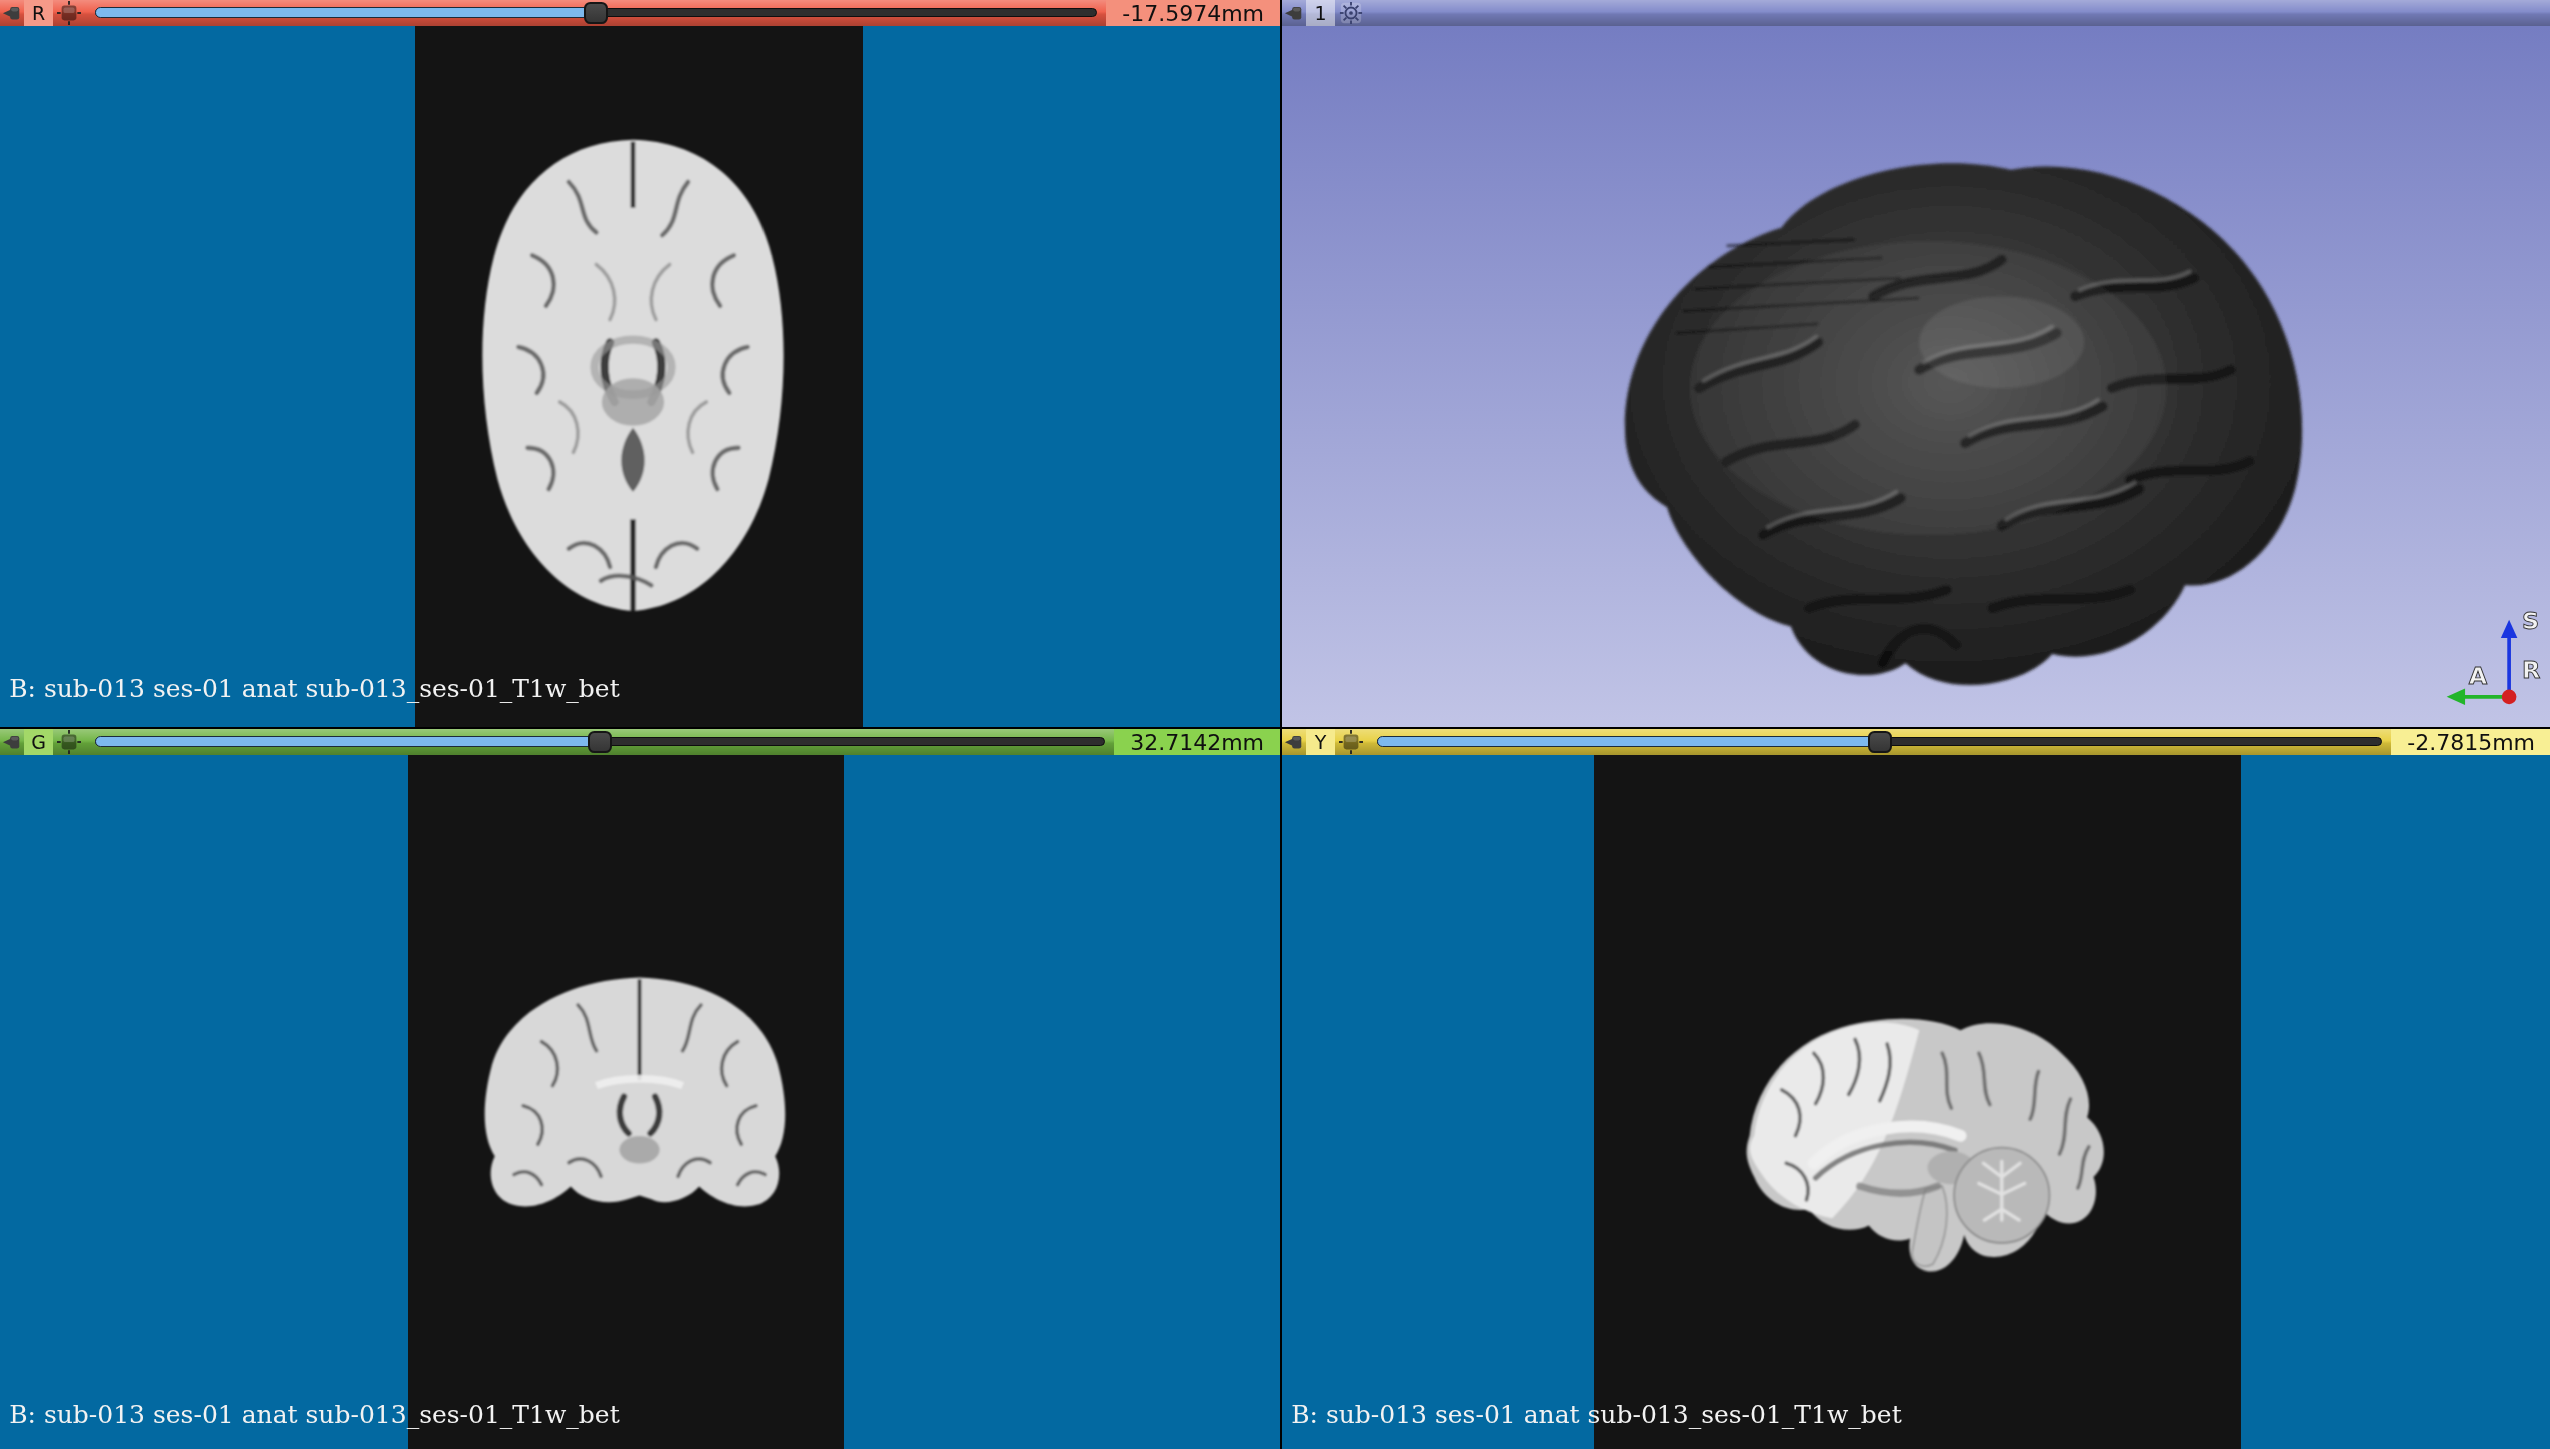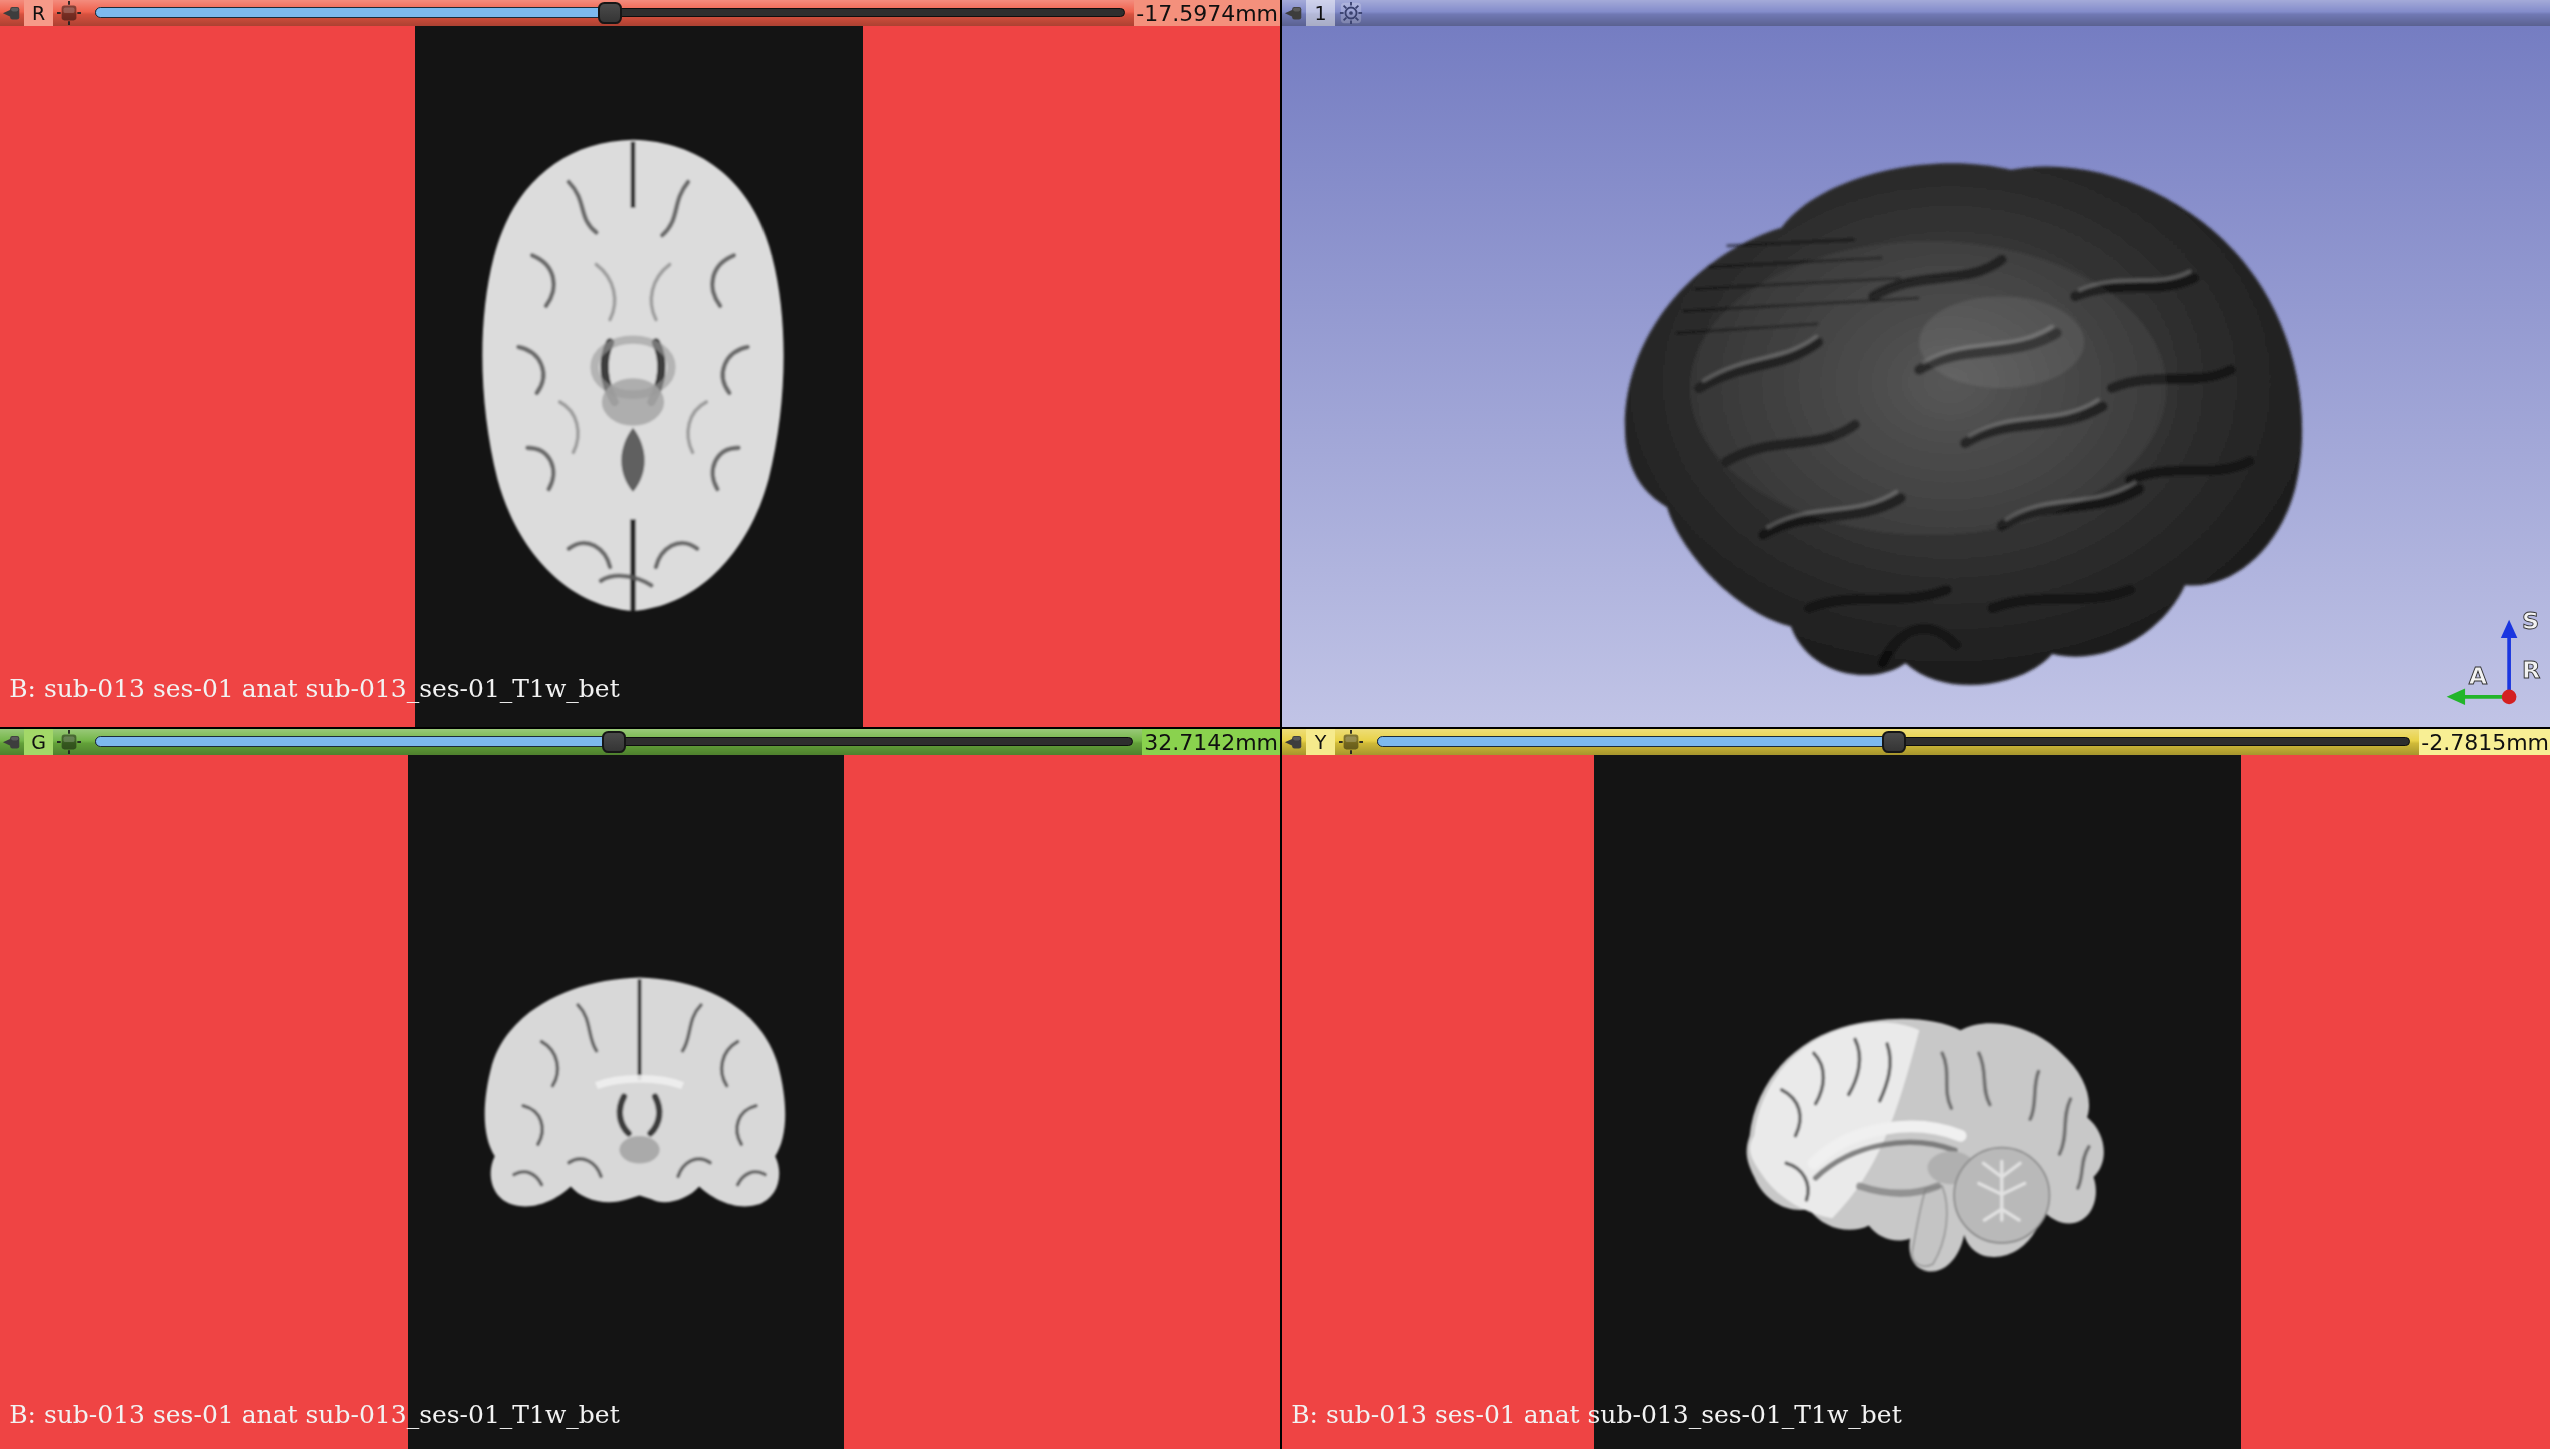--- a/index.html
+++ b/index.html
@@ -17,25 +17,25 @@
   .view-badge{min-width:29px;height:26px;display:flex;align-items:center;justify-content:center;
        background:var(--badge,rgba(255,255,255,.38));color:#101010;font-size:19px;font-weight:500;}
   .bar-icon{width:31px;height:26px;display:flex;align-items:center;justify-content:center;flex:0 0 31px;}
   .slider{flex:1;position:relative;height:26px;margin:0 9.2px 0 11px;}
   .track-empty{position:absolute;left:0;right:0;top:8.3px;height:9.2px;border-radius:4.6px;
        background:#2e2e2e;border:1.8px solid #0e0e0e;box-sizing:border-box;}
   .track-fill{position:absolute;left:0;top:7.3px;height:11px;border-radius:5.5px;width:50%;
        background:#7db9ee;border:1.8px solid #1c2b3a;box-sizing:border-box;}
   .handle{position:absolute;top:1.8px;width:24px;height:22px;border-radius:6.4px;left:calc(50% - 12px);
        background:linear-gradient(#4a4a4a,#353535);border:2.8px solid #161616;box-sizing:border-box;}
-  .value-badge{height:26px;display:flex;align-items:center;padding:0 2px;flex:0 0 auto;
+  .value-badge{height:26px;display:flex;align-items:center;padding:0 16px;flex:0 0 auto;
        background:var(--valuebg,rgba(255,255,255,.30));color:#101010;font-size:22px;}
 
   
-  .viewport{position:relative;flex:1;background:#ef4444;overflow:hidden;}
+  .viewport{position:relative;flex:1;background:#0369a1;overflow:hidden;}
   .vol-band{position:absolute;top:0;bottom:0;background:#141414;}
   .annotation{position:absolute;left:9.2px;color:#f2f2f2;font-family:"DejaVu Serif", serif;
        font-size:25px;white-space:nowrap;}
   .viewport-3d{position:relative;flex:1;overflow:hidden;
        background:linear-gradient(to bottom, var(--sky-top,#757dc2), var(--sky-bottom,#c1c4e6));}
   .brain{position:absolute;}
   .axes-widget{position:absolute;right:7.3px;bottom:9.2px;}
 
   .bar-3d .view-badge{background:rgba(255,255,255,.48);}
 </style>

